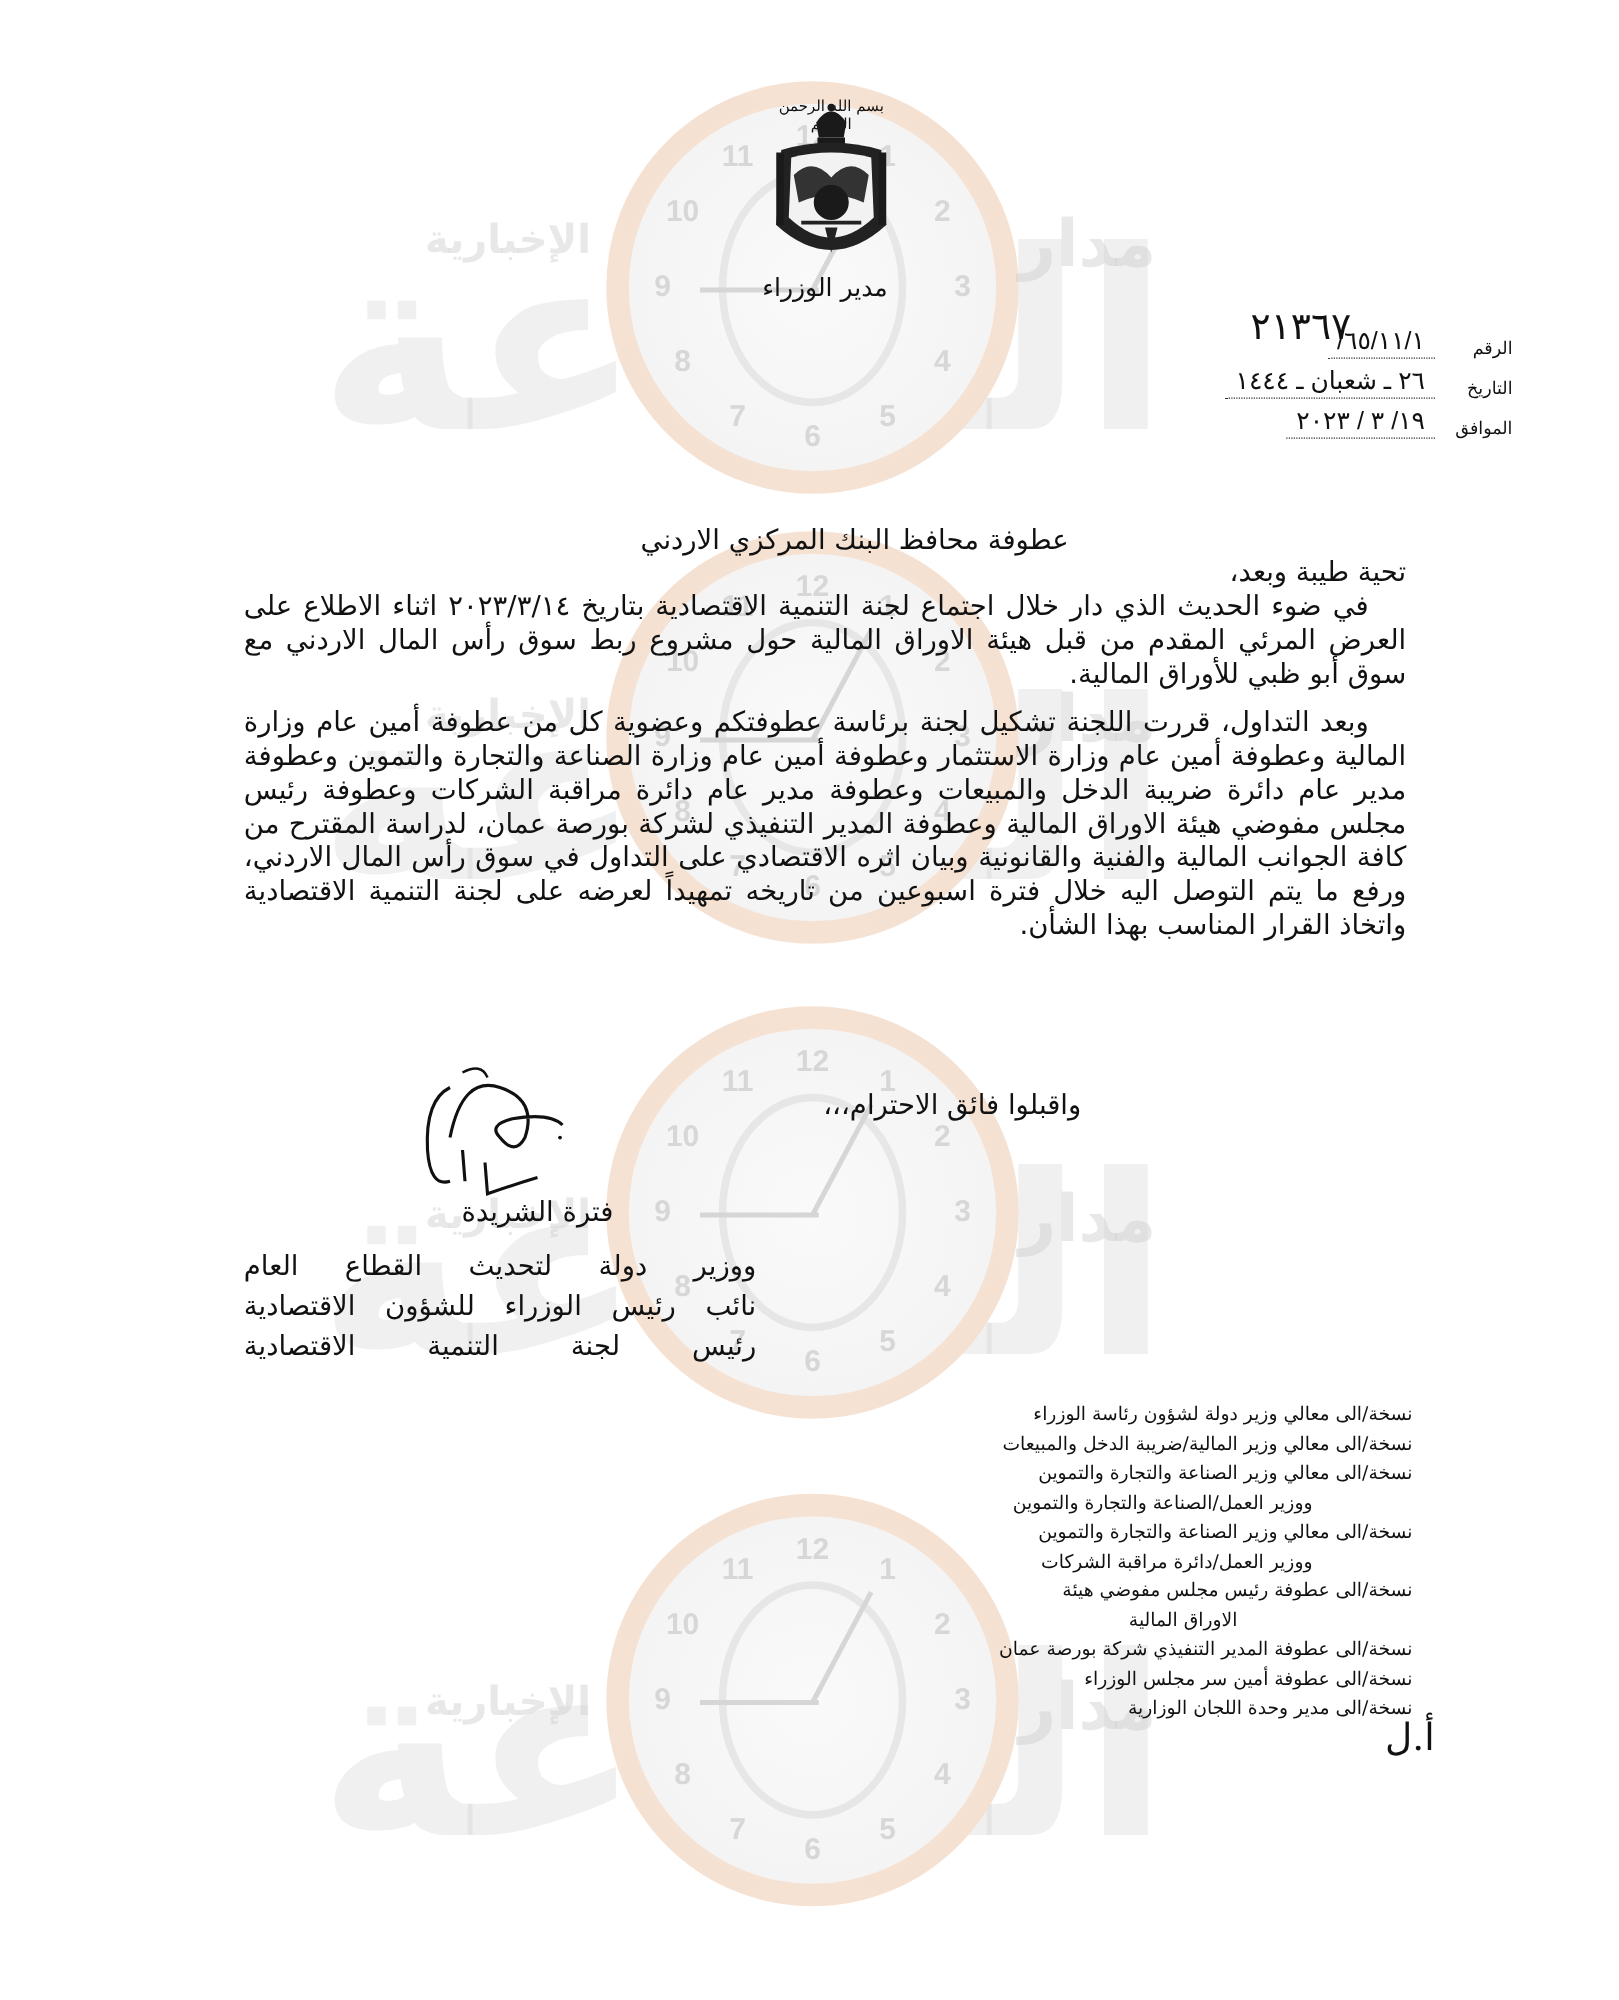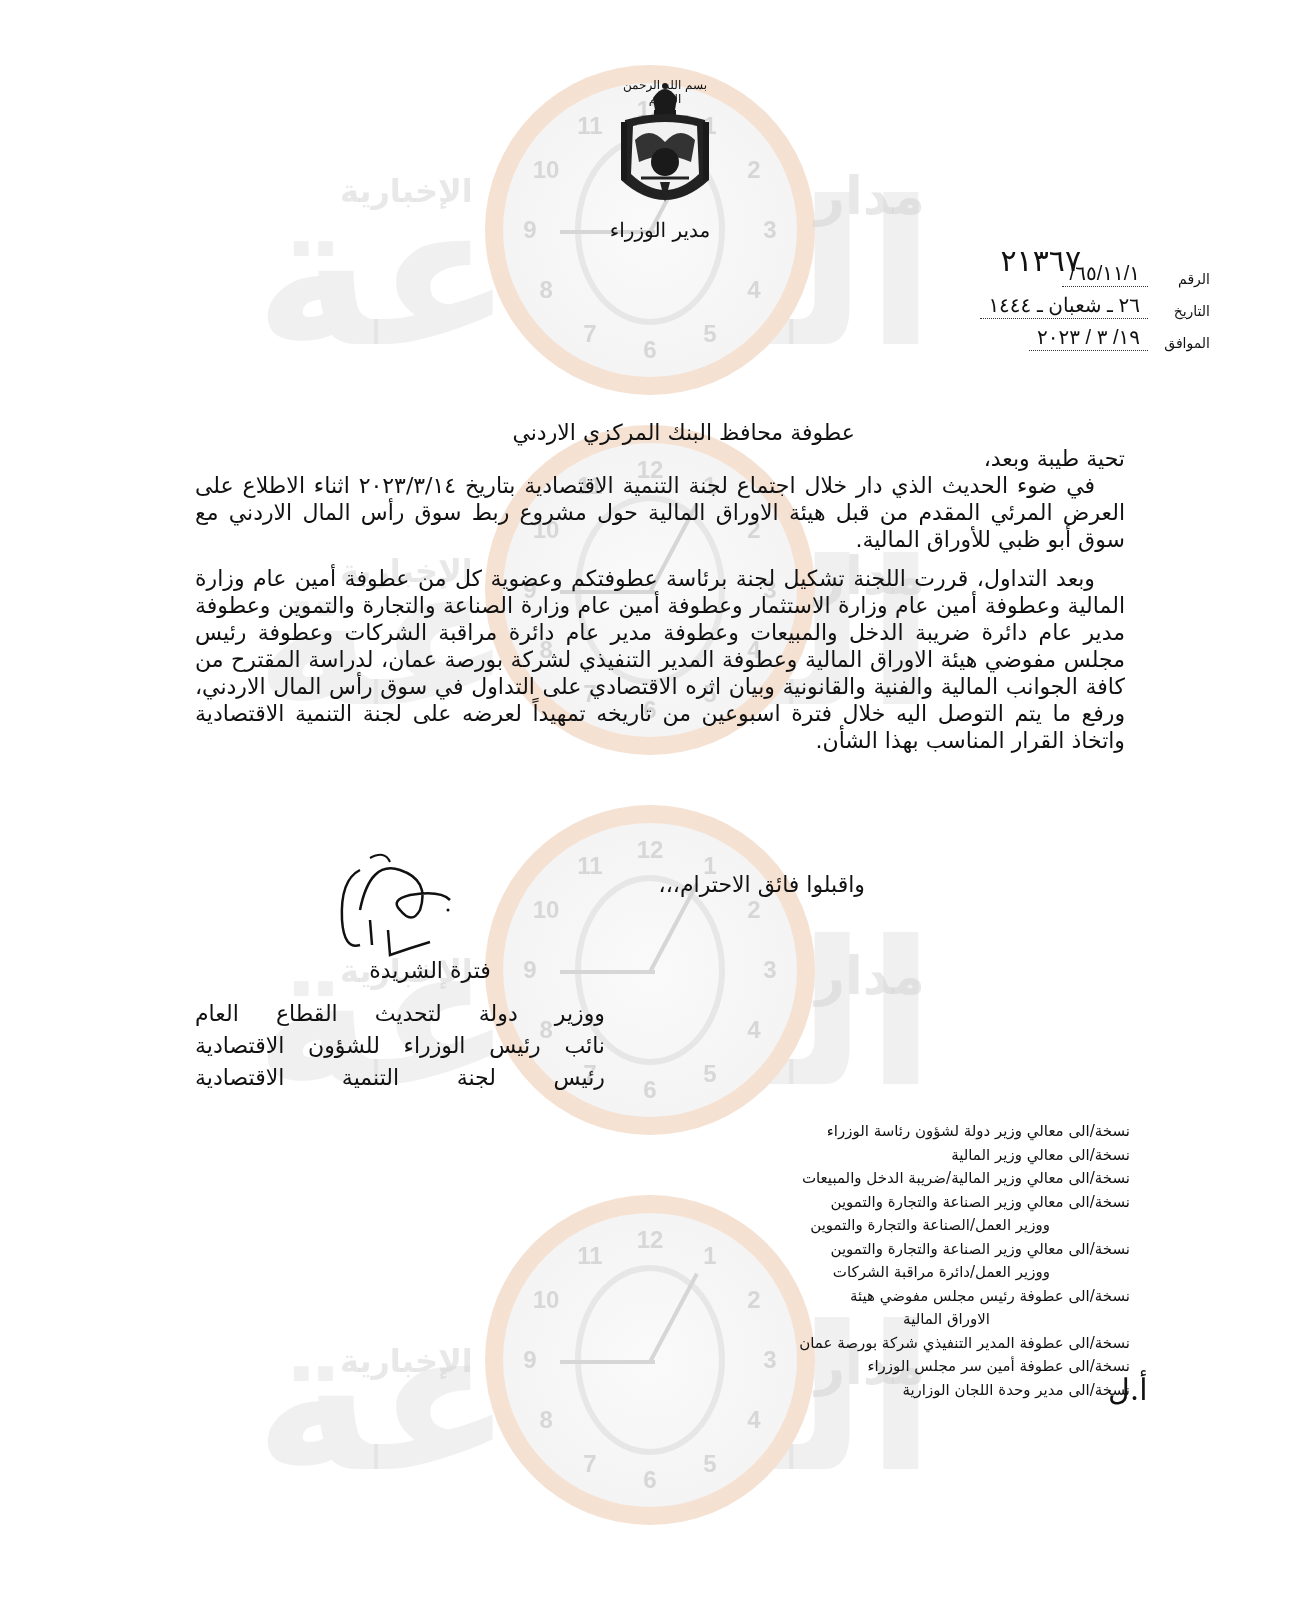--- a/index.html
+++ b/index.html
@@ -213,21 +213,20 @@
   </svg>
   <div class="signer-name">فترة الشريدة</div>
   <div class="signer-titles">
     <div>ووزير دولة لتحديث القطاع العام</div>
     <div>نائب رئيس الوزراء للشؤون الاقتصادية</div>
     <div>رئيس لجنة التنمية الاقتصادية</div>
   </div>
 
   <div class="cc" id="cc-list">
       <div>نسخة/الى معالي وزير دولة لشؤون رئاسة الوزراء</div>
-      <div>نسخة/الى معالي وزير المالية</div>
       <div>نسخة/الى معالي وزير المالية/ضريبة الدخل والمبيعات</div>
       <div>نسخة/الى معالي وزير الصناعة والتجارة والتموين</div>
       <div class="indent">ووزير العمل/الصناعة والتجارة والتموين</div>
       <div>نسخة/الى معالي وزير الصناعة والتجارة والتموين</div>
       <div class="indent">ووزير العمل/دائرة مراقبة الشركات</div>
       <div>نسخة/الى عطوفة رئيس مجلس مفوضي هيئة</div>
       <div class="indent2">الاوراق المالية</div>
       <div>نسخة/الى عطوفة المدير التنفيذي شركة بورصة عمان</div>
       <div>نسخة/الى عطوفة أمين سر مجلس الوزراء</div>
       <div>نسخة/الى مدير وحدة اللجان الوزارية</div>

